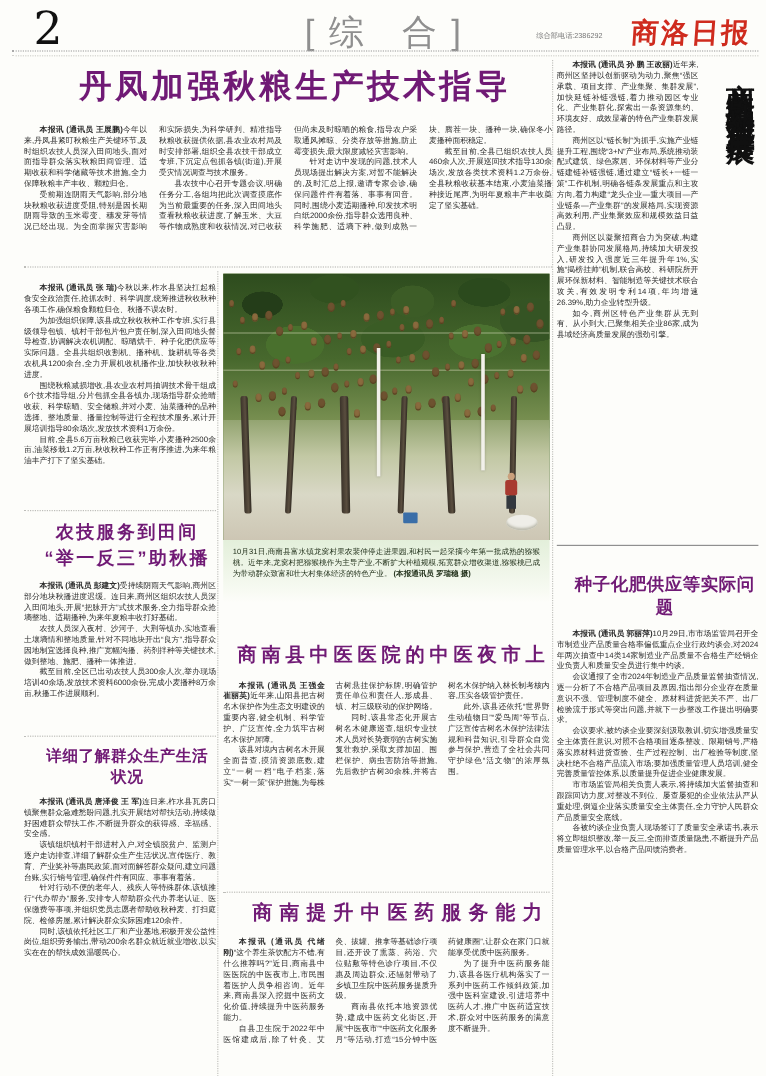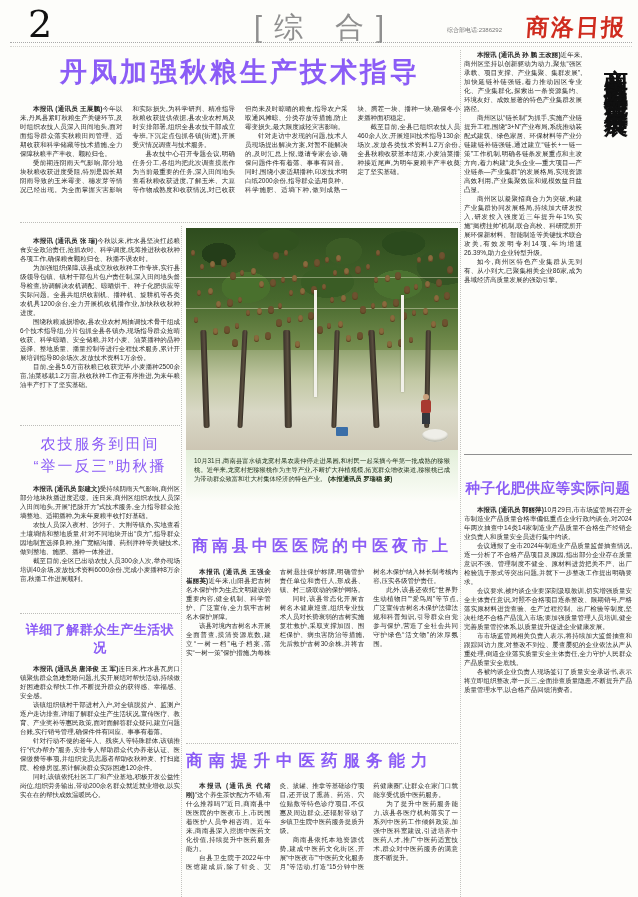--- a/index.html
+++ b/index.html
@@ -20,38 +20,38 @@
   .phone { position:absolute; right:128px; top:20px; font-size:6px; color:#777; }
   .masthead { position:absolute; right:4px; top:6px; font-family:"DejaVu Serif",serif;
     font-size:23px; font-weight:700; color:#cf2b1e; letter-spacing:2px; transform:skewX(-4deg); }
   .hrule1 { position:absolute; left:10px; right:6px; top:42px; border-top:1px dotted #a9a9a9; }
   .hrule2 { position:absolute; left:10px; right:6px; top:46px; border-top:1px dotted #d2d2ce; }
 
   
   .bt { font-size:6.5px; line-height:9px; text-align:justify; color:#2b2b2b; }
   .bt p { text-indent:13px; margin:0; }
   .bt b { font-weight:700; }
-  h1,h2 { font-family:"Liberation Sans","DejaVu Sans",sans-serif; color:#8b5cf6; }
+  h1,h2 { font-family:"Liberation Sans","DejaVu Sans",sans-serif; color:#701a75;margin-left:12px; }
 
   
   .danfeng { position:absolute; left:20px; top:54px; width:440px; }
   .danfeng h1 { text-align:center; font-size:27px; letter-spacing:3px; font-weight:700; }
   .danfeng .body { margin-top:14px; height:112px; overflow:hidden; column-count:4; column-gap:10px; }
 
   
   .vsep1 { position:absolute; left:181px; top:226px; bottom:0; border-left:1px dotted #c3c3bf; }
   .vsep2 { position:absolute; left:460px; top:50px; bottom:0; border-left:1px dotted #c3c3bf; }
   .hsep-danfeng { position:absolute; left:20px; width:440px; top:222px; border-top:1px dotted #bdbdb9; }
 
   
   .leftcol { position:absolute; left:20px; top:228px; width:160px; }
   .leftcol h2.single { text-align:center; font-size:14.5px; letter-spacing:1px; font-weight:700; }
   .art-zhashui .body { margin-top:8px; height:182px; overflow:hidden; }
   .ldiv { border-top:1px dotted #bdbdb9; margin:7px 0; }
-  .art-nongji h2 { text-align:center; font-size:15px; letter-spacing:2px; line-height:22px; font-weight:400; }
+  .art-nongji h2 { text-align:center; font-size:15px; letter-spacing:2px; line-height:22px; font-weight:700; }
   .art-nongji .body { margin-top:7px; height:122px; overflow:hidden; }
   .art-wafangkou h2 { text-align:center; font-size:13px; letter-spacing:.5px; font-weight:700; }
   .art-wafangkou .body { margin-top:7px; height:212px; overflow:hidden; }
 
   
   .midcol { position:absolute; left:186px; top:228px; width:272px; }
   .photo { position:relative; width:272px; height:222px; overflow:hidden; background:#5c7a3a; }
   .canopy { position:absolute; inset:0; height:58%;
     background:
       radial-gradient(28px 18px at 12% 20%, #243d19 0 60%, transparent 61%),
@@ -79,21 +79,21 @@
   .caption { margin-top:0; padding:6px 8px 4px; height:52px; overflow:hidden;
     background:linear-gradient(#e3efda, #f7faf2 80%, #fdfdfa); }
   .caption .bt { font-size:6.3px; line-height:9px; color:#23321c; }
   .caption .credit { font-weight:700; white-space:nowrap; }
 
   .art-shanyang { margin-top:34px; }
   .art-shanyang h2 { text-align:center; font-size:16px; letter-spacing:4px; font-weight:700; }
   .art-shanyang .body { margin-top:10px; height:168px; overflow:hidden; column-count:3; column-gap:9px; }
 
   .mid-div { border-top:1px dotted #bdbdb9; margin:8px 0 6px; }
-  .art-shangnan h2 { text-align:left; font-size:16.5px; letter-spacing:6px; font-weight:700; }
+  .art-shangnan h2 { text-align:right; font-size:16.5px; letter-spacing:6px; font-weight:700; }
   .art-shangnan .body { margin-top:9px; height:118px; overflow:hidden; column-count:3; column-gap:9px; }
 
   
   .rightcol { position:absolute; left:464px; top:50px; width:168px; }
   .art-shangzhou { display:flex; height:398px; overflow:hidden; }
   .art-shangzhou .body { width:118px; height:100%; overflow:hidden; }
   .vtitle { width:50px; height:100%; writing-mode:vertical-rl; text-orientation:upright;
     font-size:24px; font-weight:700; letter-spacing:3.5px; color:#101010; text-align:start; padding-left:8px; }
   .r-div { border-top:1px solid #8f8f8f; margin:6px 0 5px; }
   .art-shichang h2 { text-align:center; font-size:14.5px; line-height:19px; letter-spacing:.5px; font-weight:700; }

